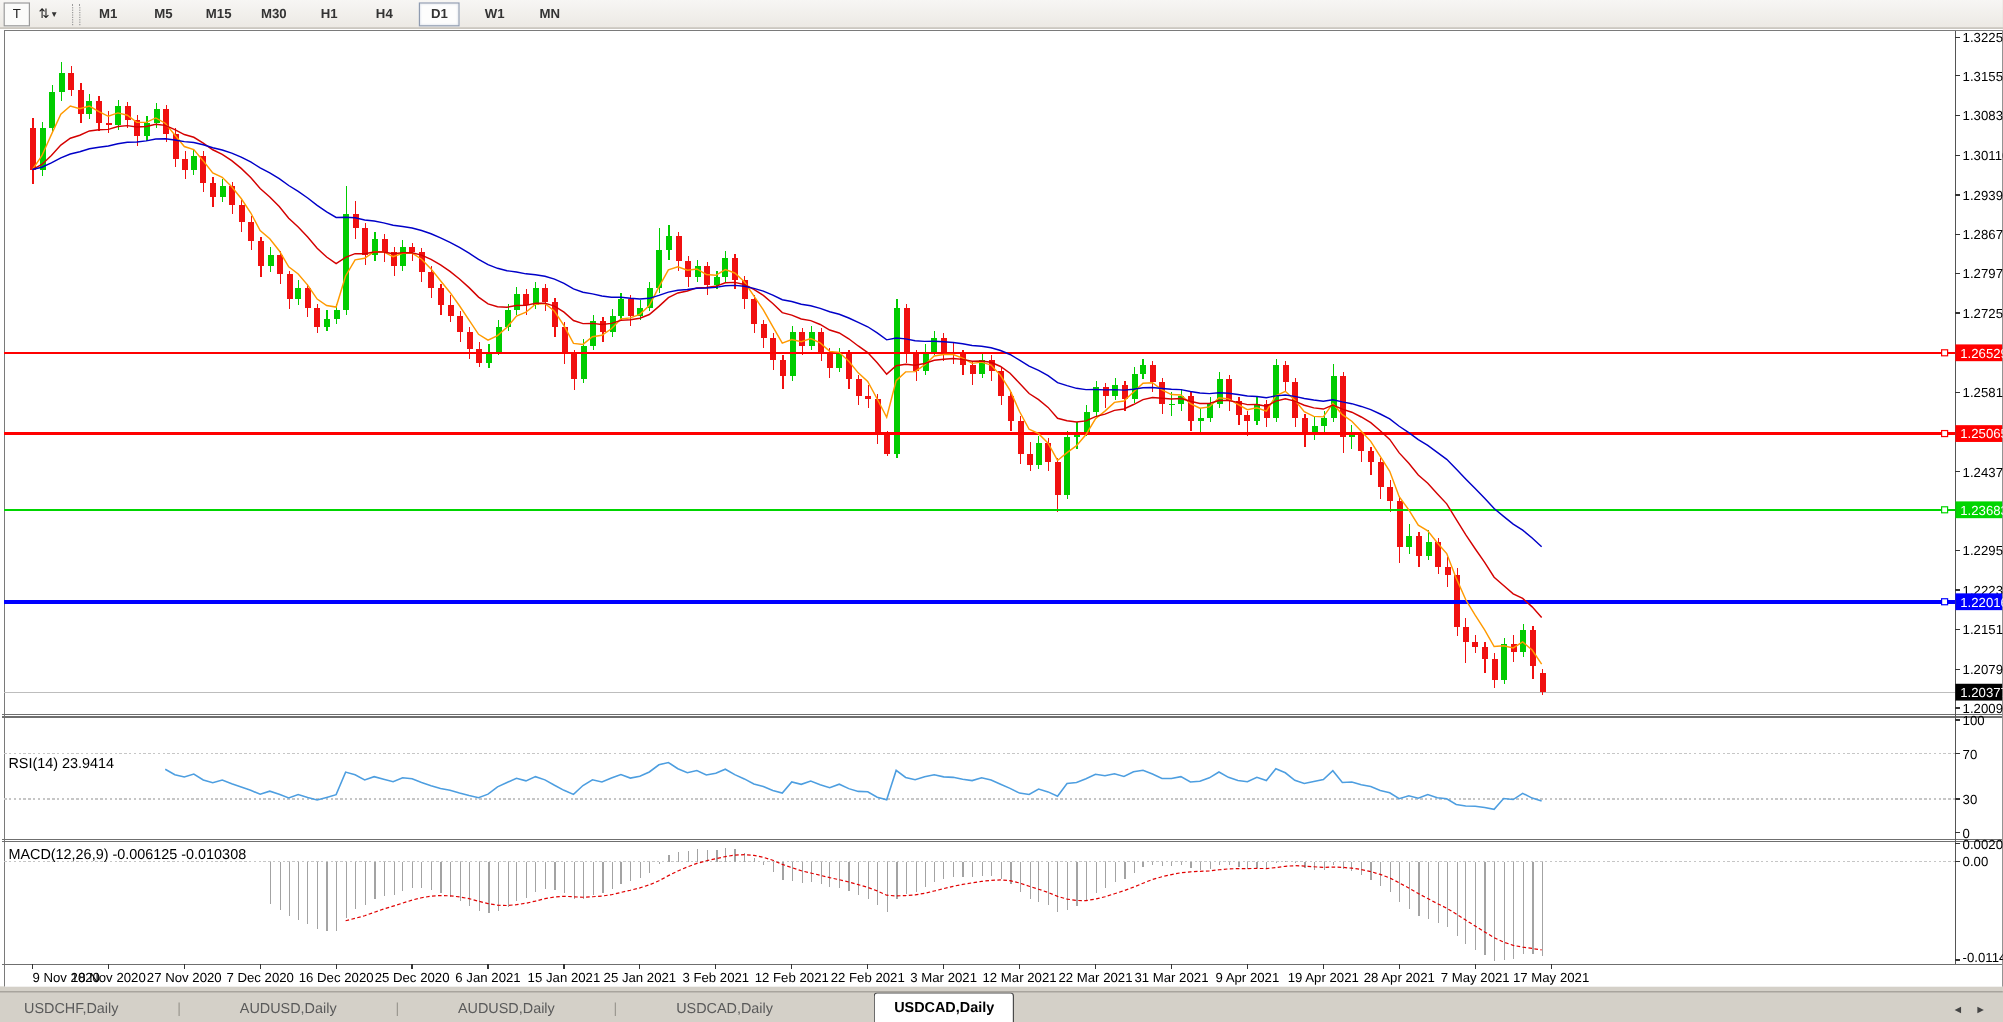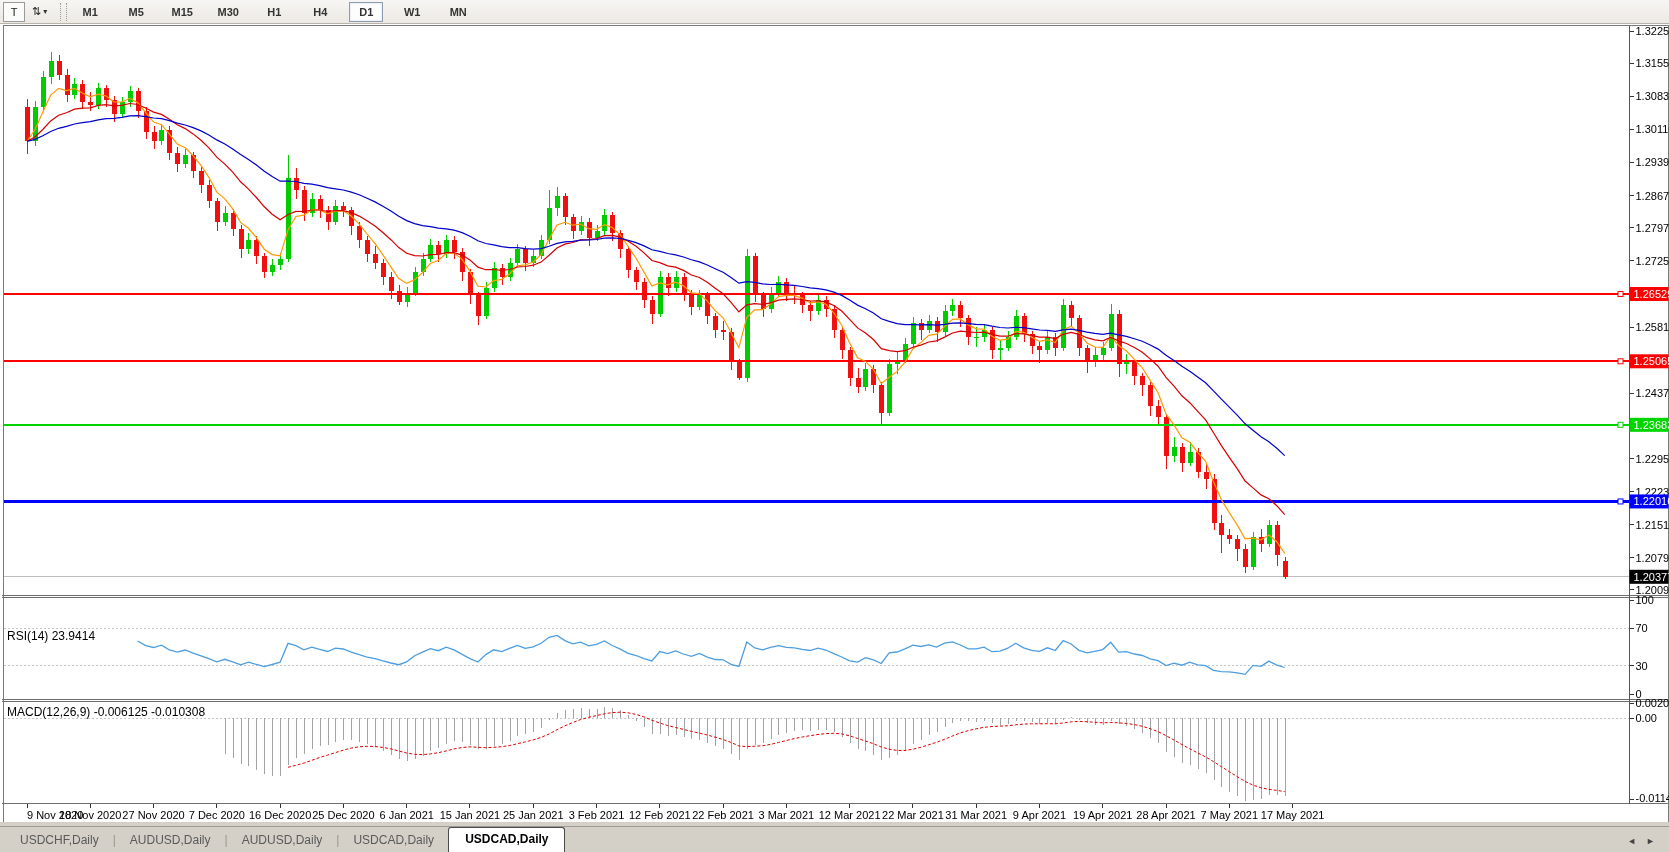--- a/index.html
+++ b/index.html
@@ -21,21 +21,21 @@
   .tf.active{border:1px solid #8f9bb0;background:#fdfdfd;box-shadow:inset 0 0 2px #c9d2e0;}
   
   .chart-area{position:absolute;left:0;top:24px;width:1669px;height:798px;background:#fff;}
   svg{display:block;}
   .pane-header{position:absolute;font-size:12px;color:#000;white-space:pre;z-index:5;}
   .pane-header .sym{font-weight:bold;}
   .pane-header .tri{font-size:9px;margin-right:4px;}
   
   .tabbar{position:absolute;left:0;top:826px;width:1669px;height:26px;background:#d4d0c8;
     border-top:1px solid #9d9a93;display:flex;align-items:flex-end;box-sizing:border-box;}
-  .tabs{display:flex;align-items:flex-end;height:100%;padding-left:6px;}
+  .tabs{display:flex;align-items:flex-end;height:100%;padding-left:6px;gap:35px;}
   .tab{font-size:12px;color:#5a5a5a;padding:4px 14px 5px 14px;white-space:nowrap;cursor:default;}
   .tab.active{background:#fff;color:#000;font-weight:bold;border:1px solid #4a4a4a;border-bottom:none;
     border-radius:3px 3px 0 0;padding:4px 16px 6px 16px;margin-bottom:0;}
   .tabsep{color:#9a978f;font-size:12px;padding:4px 0 5px 0;}
   .tab-arrows{margin-left:auto;display:flex;gap:10px;padding:0 14px 6px 0;color:#444;font-size:9px;}
 </style>
 </head>
 <body>
 
 <div class="toolbar">

